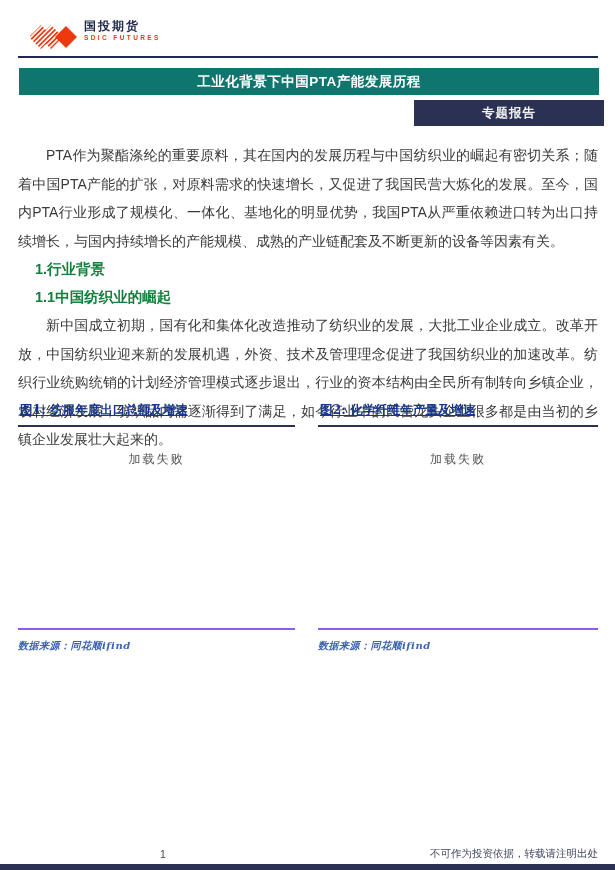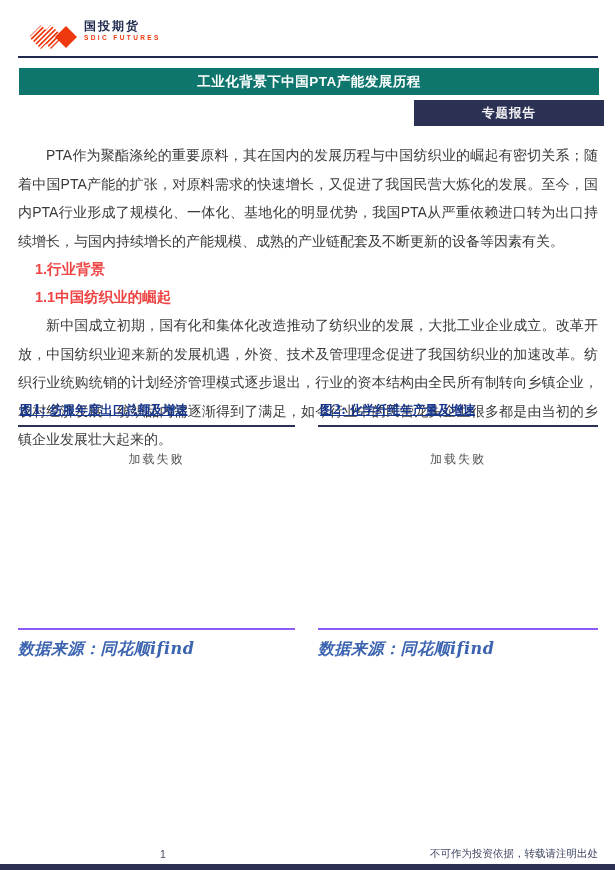--- a/index.html
+++ b/index.html
@@ -32,21 +32,21 @@
   .report-type-box{
     position:absolute;top:100px;left:414px;width:190px;height:26px;
     background:#2b3152;color:#f2f2f4;
     display:flex;align-items:center;justify-content:center;
     font-size:12.5px;font-weight:bold;letter-spacing:1px;
   }
   
   .bodytext{position:absolute;left:18px;width:580px;font-size:14px;line-height:28.5px;text-align:justify;color:#3a3a3a;}
   .block-1{top:141px;}
   .para{text-indent:2em;margin:0;}
-  .sec-h{margin:0;padding-left:17px;font-weight:bold;color:#ef4444;font-size:14.5px;line-height:28px;}
+  .sec-h{margin:0;padding-left:17px;font-weight:bold;color:#15803d;font-size:14.5px;line-height:28px;}
   .block-3{top:668px;}
   
   .figure-row{position:absolute;top:398px;left:18px;width:580px;display:flex;}
   .figure-col{display:flex;flex-direction:column;}
   .figure-col.left{width:277px;margin-right:23px;}
   .figure-col.right{width:280px;}
   .fig-caption{
     font-family:"DejaVu Serif", serif;
     font-size:12.5px;font-weight:bold;color:#17378e;
     padding:4px 2px 6px 2px;white-space:nowrap;text-decoration:underline;
@@ -57,21 +57,21 @@
     height:201px;
     text-align:center;
   }
   .fig-broken{
     display:inline-block;margin-top:24px;
     font-family:"DejaVu Serif", serif;
     font-size:12px;color:#555555;letter-spacing:2px;
   }
   .fig-source{
     font-family:"DejaVu Serif", serif;font-style:italic;
-    font-size:16px;color:#3c64b0;font-weight:bold;
+    font-size:10px;color:#3c64b0;font-weight:bold;
     margin-top:9px;letter-spacing:0.5px;
   }
   
   .footer-row{
     position:absolute;top:847px;left:18px;width:580px;
     display:flex;align-items:center;
     font-size:10.5px;color:#3f4660;
   }
   .footer-left{flex:1;text-align:left;}
   .footer-center{flex:1;text-align:center;}

